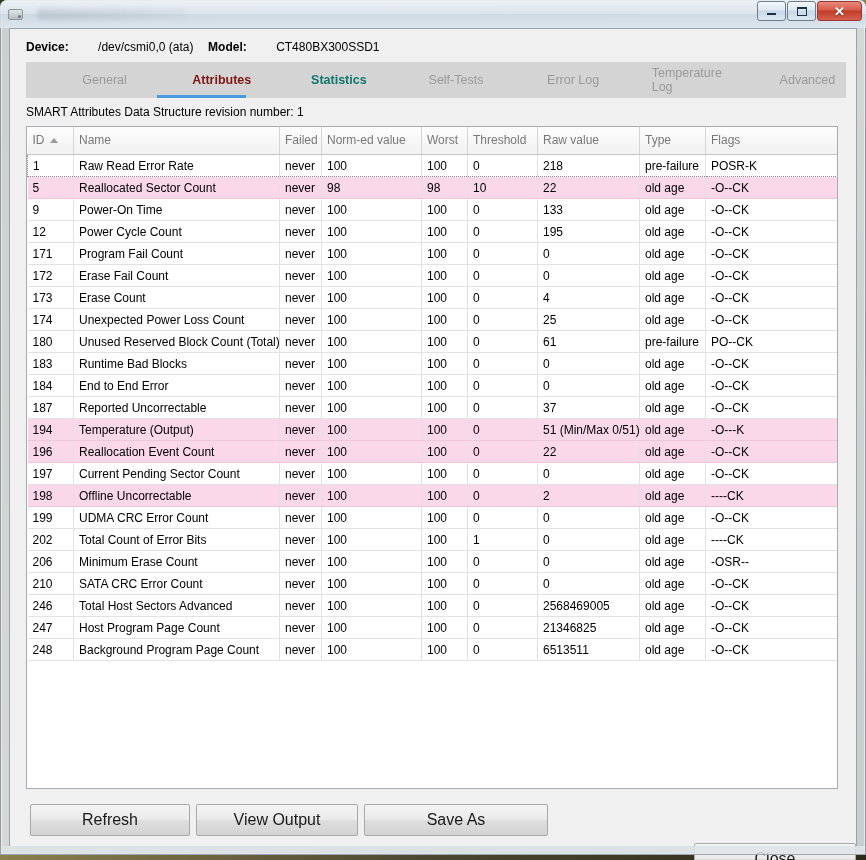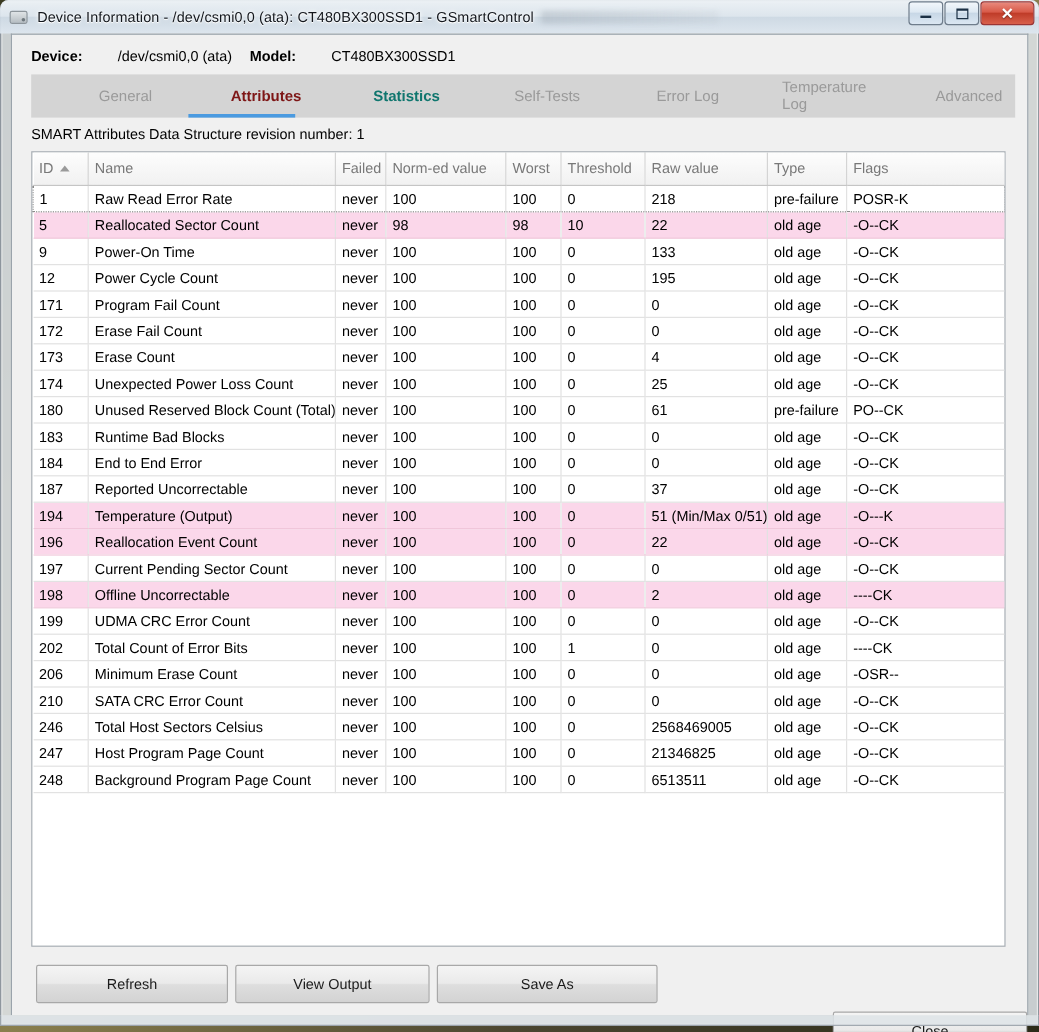--- a/index.html
+++ b/index.html
@@ -281,21 +281,21 @@
     width: 846px;
     height: 50px;
   }
   .btn {
     position: absolute;
     top: 7px;
     height: 32px;
     border: 1px solid #a8a8a8;
     border-radius: 2px;
     background: linear-gradient(to bottom, #f4f4f4 0%, #eaeaea 48%, #dedede 52%, #d3d3d3 100%);
-    font-size: 12px;
+    font-size: 16px;
     color: #1a1a1a;
     display: flex;
     align-items: center;
     justify-content: center;
     box-sizing: border-box;
     cursor: default;
     user-select: none;
   }
   #btn-refresh { left: 20px;  width: 160px; }
   #btn-view    { left: 186px; width: 162px; }
@@ -316,21 +316,20 @@
 </head>
 <body>
 
 <div id="window">
   <div class="glass-frame"></div>
 
   <div id="titlebar">
     <span id="title-icon">
       <span class="hdd"></span>
     </span>
-    <span id="title-text">Device Information - /dev/csmi0,0 (ata): CT480BX300SSD1 - GSmartControl</span>
     <span id="title-ghost"></span>
 
     <div id="window-controls">
       <div class="wbtn">
         <span class="glyph">
             <span class="min-bar"></span>
           </span>
       </div>
       <div class="wbtn">
         <span class="glyph">
@@ -621,21 +620,21 @@
               <td>never</td>
               <td>100</td>
               <td>100</td>
               <td>0</td>
               <td>0</td>
               <td>old age</td>
               <td>-O--CK</td>
             </tr>
             <tr class="">
               <td>246</td>
-              <td>Total Host Sectors Celsius</td>
+              <td>Total Host Sectors Advanced</td>
               <td>never</td>
               <td>100</td>
               <td>100</td>
               <td>0</td>
               <td>2568469005</td>
               <td>old age</td>
               <td>-O--CK</td>
             </tr>
             <tr class="">
               <td>247</td>

